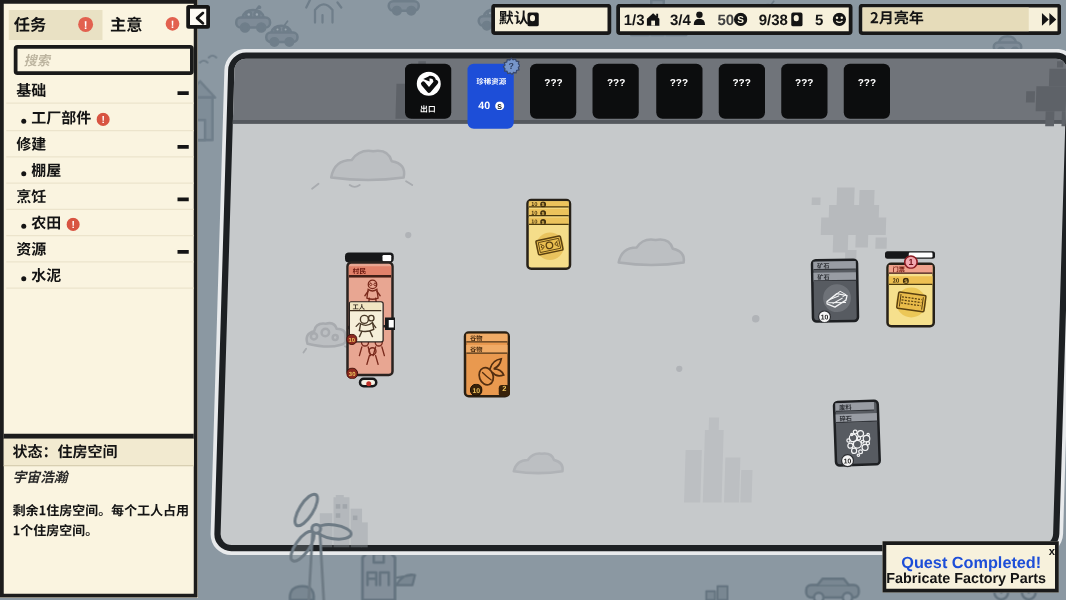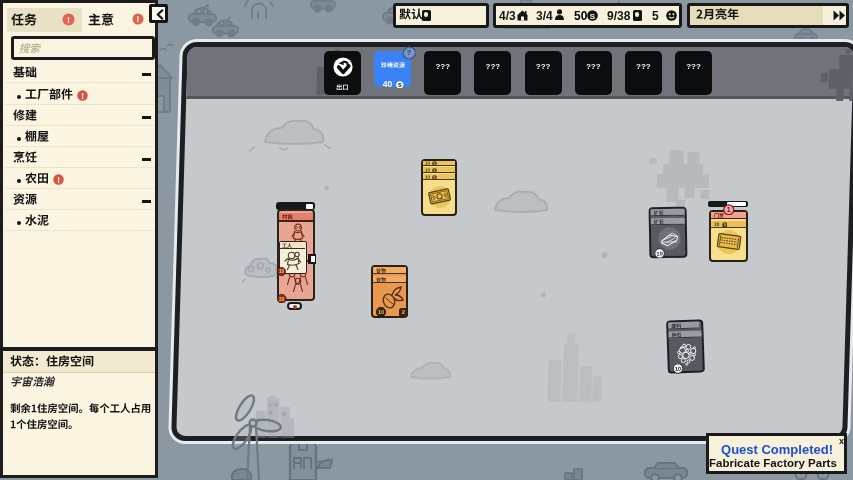--- a/index.html
+++ b/index.html
@@ -180,21 +180,21 @@
       <circle cx="10" cy="10" r="9.6" fill="#fff"></circle>
       <path d="M5.6 10 L10.2 15.4 L15.8 8.8" fill="none" stroke="#0c0d0e" stroke-width="3.6" stroke-linejoin="round" stroke-linecap="round"></path>
       <path d="M14.6 8.4 q0.6 -4 -4.4 -3.6" fill="none" stroke="#0c0d0e" stroke-width="2.2"></path>
       <path d="M5.6 6.2 l5 -2.4 l0 4.4 Z" fill="#0c0d0e"></path>
     </svg>
     <svg style="position:absolute;left:12px;top:33px;" width="13.6" height="6.8" viewBox="0 0 13.6 6.8">
       <path d="M0.5 3.4V5.8H4.9V6.1H5.7V3.4H4.9V5.0H3.5V3.0H5.5V0.7H4.6V2.3H3.5V0.2H2.7V2.3H1.7V0.7H0.9V3.0H2.7V5.0H1.4V3.4Z M7.0 0.8V6.0H7.8V5.5H11.1V6.0H11.9V0.8ZM7.8 4.7V1.6H11.1V4.7Z" fill="#ffffff" fill-opacity="1.0"></path>
     </svg>
   </div>
 
-<div class="abs" style="left:374.2px;top:51px;width:37px;height:36px;background:#3b82f6;border-radius:5px;z-index:2">
+<div class="abs" style="left:374.2px;top:51px;width:37px;height:52px;background:#1d4ed8;border-radius:5px;z-index:2">
     <svg style="position:absolute;left:6.5px;top:10.5px;" width="25.0" height="6.5" viewBox="0 0 25.0 6.5">
       <path d="M3.9 1.9C3.6 2.3 3.0 2.6 2.5 2.9C2.7 3.0 2.9 3.2 3.0 3.3C3.5 3.1 4.1 2.6 4.5 2.1ZM4.5 2.6C4.1 3.2 3.3 3.7 2.5 4.0C2.7 4.2 2.9 4.4 3.0 4.6C3.8 4.2 4.6 3.6 5.1 2.9ZM5.0 3.5C4.5 4.4 3.5 4.9 2.3 5.2C2.4 5.4 2.6 5.6 2.7 5.8C4.0 5.4 5.1 4.8 5.7 3.7ZM3.8 0.2C3.4 0.9 2.8 1.6 1.9 2.0C2.1 2.2 2.3 2.4 2.4 2.6C3.0 2.2 3.6 1.7 4.0 1.2C4.4 1.7 5.0 2.2 5.5 2.5C5.6 2.3 5.8 2.1 6.0 1.9C5.4 1.6 4.7 1.1 4.3 0.6L4.4 0.4ZM0.2 4.5 0.3 5.2C0.9 5.1 1.7 4.9 2.4 4.7L2.3 4.0L1.6 4.2V2.9H2.1V2.3H1.6V1.2H2.3V0.5H0.2V1.2H0.9V2.3H0.3V2.9H0.9V4.4Z M9.4 3.2H9.3C9.5 3.1 9.6 2.9 9.7 2.7H11.8V2.1H9.9L10.1 1.7L9.6 1.6C9.8 1.5 10.0 1.5 10.2 1.4C10.6 1.5 11.0 1.7 11.3 1.9L11.7 1.4C11.5 1.3 11.2 1.1 10.9 1.0C11.2 0.8 11.4 0.6 11.6 0.5L11.0 0.2C10.8 0.4 10.5 0.5 10.2 0.7C9.8 0.5 9.4 0.4 9.0 0.3L8.5 0.7C8.8 0.8 9.1 0.9 9.5 1.0C9.1 1.2 8.7 1.3 8.3 1.4C8.4 1.5 8.6 1.8 8.7 1.9C8.9 1.9 9.1 1.8 9.4 1.7C9.3 1.8 9.3 2.0 9.2 2.1H8.3V2.7H8.9C8.7 3.1 8.4 3.4 8.0 3.7C8.1 3.8 8.4 4.1 8.5 4.2C8.5 4.1 8.6 4.1 8.7 4.0V5.3H9.4V3.9H9.8V5.8H10.5V3.9H11.0V4.7C11.0 4.7 11.0 4.7 10.9 4.7C10.9 4.7 10.7 4.7 10.6 4.7C10.6 4.9 10.7 5.1 10.7 5.3C11.0 5.3 11.2 5.3 11.4 5.2C11.6 5.1 11.6 5.0 11.6 4.7V3.2H10.5V2.8H9.8V3.2ZM7.8 0.2C7.4 0.4 6.8 0.6 6.2 0.7C6.3 0.9 6.4 1.1 6.4 1.2C6.6 1.2 6.8 1.2 7.0 1.2V1.9H6.2V2.6H6.8C6.6 3.1 6.4 3.8 6.1 4.1C6.2 4.3 6.4 4.6 6.4 4.8C6.6 4.5 6.8 4.0 7.0 3.6V5.8H7.6V3.4C7.7 3.5 7.8 3.7 7.8 3.9L8.2 3.3C8.1 3.2 7.7 2.8 7.6 2.7V2.6H8.2V1.9H7.6V1.0C7.8 1.0 8.0 0.9 8.2 0.8Z M12.4 0.8C12.8 1.0 13.4 1.3 13.6 1.5L14.0 0.9C13.7 0.7 13.2 0.5 12.8 0.3ZM12.3 2.2 12.5 2.8C13.0 2.7 13.6 2.5 14.1 2.2L14.0 1.6C13.4 1.8 12.7 2.1 12.3 2.2ZM13.0 3.0V4.7H13.7V3.7H16.4V4.6H17.1V3.0ZM14.7 3.8C14.5 4.6 14.1 5.0 12.2 5.2C12.3 5.4 12.5 5.7 12.5 5.8C14.6 5.5 15.2 4.9 15.4 3.8ZM15.0 5.0C15.8 5.2 16.8 5.6 17.2 5.8L17.7 5.2C17.2 5.0 16.1 4.7 15.5 4.5ZM14.8 0.2C14.6 0.7 14.4 1.1 13.9 1.5C14.0 1.6 14.3 1.8 14.4 1.9C14.6 1.7 14.9 1.5 15.0 1.2H15.5C15.3 1.8 15.0 2.2 14.0 2.5C14.1 2.6 14.3 2.9 14.4 3.0C15.2 2.8 15.6 2.4 15.9 2.0C16.2 2.4 16.7 2.8 17.3 3.0C17.4 2.8 17.6 2.5 17.8 2.4C17.0 2.3 16.5 1.9 16.2 1.4L16.2 1.2H16.8C16.7 1.4 16.7 1.5 16.6 1.7L17.2 1.8C17.4 1.6 17.6 1.2 17.7 0.8L17.1 0.7L17.0 0.7H15.3C15.4 0.6 15.4 0.5 15.5 0.3Z M21.5 3.0H22.9V3.3H21.5ZM21.5 2.2H22.9V2.5H21.5ZM21.0 4.1C20.8 4.4 20.6 4.9 20.4 5.1C20.5 5.2 20.8 5.4 20.9 5.5C21.2 5.2 21.4 4.7 21.6 4.3ZM22.7 4.2C22.9 4.6 23.1 5.1 23.2 5.4L23.9 5.2C23.8 4.9 23.5 4.4 23.3 4.0ZM18.4 0.7C18.8 0.9 19.2 1.2 19.4 1.4L19.9 0.8C19.6 0.7 19.2 0.4 18.9 0.2ZM18.2 2.4C18.5 2.5 18.9 2.8 19.1 3.0L19.6 2.4C19.3 2.2 18.9 2.0 18.6 1.8ZM18.2 5.4 18.9 5.7C19.2 5.1 19.4 4.5 19.7 3.8L19.1 3.4C18.8 4.1 18.5 4.9 18.2 5.4ZM20.9 1.7V3.8H21.8V5.1C21.8 5.2 21.8 5.2 21.8 5.2C21.7 5.2 21.4 5.2 21.2 5.2C21.3 5.4 21.4 5.6 21.4 5.8C21.8 5.8 22.1 5.8 22.3 5.7C22.5 5.6 22.5 5.4 22.5 5.1V3.8H23.6V1.7H22.4L22.7 1.3L22.0 1.1H23.8V0.5H20.0V2.2C20.0 3.1 19.9 4.5 19.2 5.4C19.4 5.5 19.7 5.7 19.9 5.8C20.6 4.8 20.7 3.2 20.7 2.2V1.1H21.8C21.8 1.3 21.8 1.5 21.7 1.7Z" fill="#ffffff" fill-opacity="1.0"></path>
     </svg>
     <div class="abs" style="left:8.5px;top:27.5px;color:#fff;font-weight:bold;font-size:8.5px">40</div>
     <svg class="abs" style="left:22px;top:29.5px" width="7.5" height="7.5" viewBox="0 0 10 10">
       <circle cx="5" cy="5" r="4.8" fill="#fff"></circle>
       <text x="5" y="7.8" font-size="7.5" font-weight="bold" text-anchor="middle" fill="#0c0d0e" font-family="Liberation Sans">S</text>
     </svg>
   </div>
 
@@ -545,33 +545,33 @@
 <div class="abs" style="left:393px;top:3px;width:96px;height:25px;background:#f7f1dc;border:3px solid #181818;border-radius:3px;z-index:4"></div>
 <svg style="position:absolute;left:399px;top:8px;z-index:5" width="25.0" height="13.0" viewBox="0 0 25.0 13.0">
     <path d="M2.4 9.2C2.5 9.9 2.5 10.8 2.5 11.3L3.4 11.2C3.4 10.6 3.3 9.8 3.2 9.1ZM3.5 9.2C3.7 9.8 3.9 10.6 3.9 11.1L4.7 10.9C4.7 10.4 4.5 9.6 4.3 9.0ZM4.7 9.1C4.9 9.6 5.1 10.2 5.1 10.6L6.0 10.2C6.0 9.8 5.7 9.3 5.5 8.8ZM1.3 9.0C1.1 9.6 0.8 10.5 0.4 11.1L1.4 11.6C1.7 11.0 2.0 10.0 2.2 9.4ZM8.0 0.4V3.4V3.7H6.2V5.1H8.0C7.8 6.9 7.3 9.0 5.6 10.7C6.0 10.9 6.4 11.3 6.7 11.5C7.8 10.3 8.4 9.0 8.8 7.6C9.3 9.3 9.9 10.6 10.9 11.5C11.1 11.2 11.5 10.7 11.8 10.4C10.5 9.4 9.7 7.3 9.3 5.1H11.4V3.7H9.3V3.4V1.6C9.7 2.2 10.1 2.9 10.3 3.4L11.3 2.8C11.1 2.3 10.5 1.5 10.0 0.9L9.3 1.3V0.4ZM2.0 2.2C2.2 2.8 2.3 3.5 2.4 4.0L3.0 3.8C2.9 3.3 2.8 2.6 2.6 2.1ZM2.0 1.7H3.0V4.4H2.0ZM4.9 2.6V4.4H3.9V3.9L4.4 4.0C4.5 3.7 4.7 3.1 4.9 2.6ZM4.3 2.0C4.2 2.5 4.0 3.2 3.9 3.7V1.7H4.9V2.2ZM1.0 5.9V7.0H2.8V7.6L0.7 7.6L0.8 8.9C2.2 8.8 4.2 8.7 6.0 8.6L6.1 7.5L4.1 7.5V7.0H5.9V5.9H4.1V5.3H6.0V0.7H1.0V5.3H2.8V5.9Z M13.4 1.4C14.0 2.0 14.9 2.8 15.3 3.3L16.3 2.3C15.9 1.8 15.0 1.0 14.4 0.5ZM19.2 0.4C19.2 4.3 19.3 8.3 16.3 10.5C16.7 10.8 17.1 11.2 17.4 11.6C18.8 10.5 19.6 9.1 20.0 7.5C20.5 9.0 21.3 10.6 22.7 11.6C23.0 11.3 23.4 10.8 23.8 10.6C21.1 8.7 20.7 5.1 20.6 3.8C20.7 2.7 20.7 1.6 20.7 0.4ZM12.5 4.1V5.4H14.3V9.1C14.3 9.7 13.8 10.2 13.5 10.4C13.8 10.6 14.2 11.1 14.3 11.4C14.5 11.1 14.9 10.8 17.2 9.2C17.0 8.9 16.8 8.3 16.7 7.9L15.7 8.7V4.1Z" fill="#141414" fill-opacity="1.0"></path>
   </svg>
 
 <div class="abs" style="left:422px;top:10px;width:9px;height:10.5px;background:#141414;border-radius:1.5px;z-index:5">
     <div class="abs" style="left:1.8px;top:2.4px;width:4.4px;height:4.8px;background:#f7f1dc;border-radius:2px"></div>
   </div>
 
 <div class="abs" style="left:493px;top:3px;width:189px;height:25px;background:#f7f1dc;border:3px solid #181818;border-radius:3px;z-index:4"></div>
-<div class="abs" style="left:499px;top:9px;font-weight:bold;font-size:12px;color:#141414;z-index:5;font-family:'Liberation Sans',sans-serif">4/3</div>
+<div class="abs" style="left:499px;top:9px;font-weight:bold;font-size:12px;color:#141414;z-index:5;font-family:'Liberation Sans',sans-serif">1/3</div>
 
 <svg class="abs" style="left:517px;top:9.5px;z-index:5" width="11" height="11" viewBox="0 0 11 11">
 <path d="M0.5 5 L5.5 0.5 L10.5 5 L10.5 10.5 L0.5 10.5 Z M8 2.8 L8 1 L9.5 1 L9.5 4" fill="#141414"></path>
 <rect x="4" y="6.5" width="3" height="4" fill="#f7f1dc"></rect>
   </svg>
 <div class="abs" style="left:536px;top:9px;font-weight:bold;font-size:12px;color:#141414;z-index:5;font-family:'Liberation Sans',sans-serif">3/4</div>
 
 <svg class="abs" style="left:554px;top:9px;z-index:5" width="11" height="11" viewBox="0 0 11 11">
 <circle cx="5.5" cy="2.8" r="2.6" fill="#141414"></circle>
     <path d="M1 11 q0 -5 4.5 -5 q4.5 0 4.5 5 Z" fill="#141414"></path>
   </svg>
-<div class="abs" style="left:574px;top:9px;font-weight:bold;font-size:12px;color:#000000;z-index:5;font-family:'Liberation Sans',sans-serif">50</div>
+<div class="abs" style="left:574px;top:9px;font-weight:bold;font-size:12px;color:#404040;z-index:5;font-family:'Liberation Sans',sans-serif">50</div>
 
 <svg class="abs" style="left:587px;top:10px;z-index:5" width="11" height="11" viewBox="0 0 11 11">
     <circle cx="5.5" cy="5.5" r="5.3" fill="#141414"></circle>
     <text x="5.5" y="8.6" font-size="8" font-weight="bold" text-anchor="middle" fill="#f7f1dc" font-family="Liberation Sans">S</text>
   </svg>
 <div class="abs" style="left:607px;top:9px;font-weight:bold;font-size:12px;color:#141414;z-index:5;font-family:'Liberation Sans',sans-serif">9/38</div>
 
 <div class="abs" style="left:633px;top:10px;width:9px;height:10.5px;background:#141414;border-radius:1.5px;z-index:5">
     <div class="abs" style="left:1.8px;top:2.4px;width:4.4px;height:4.8px;background:#f7f1dc;border-radius:2px"></div>
   </div>

